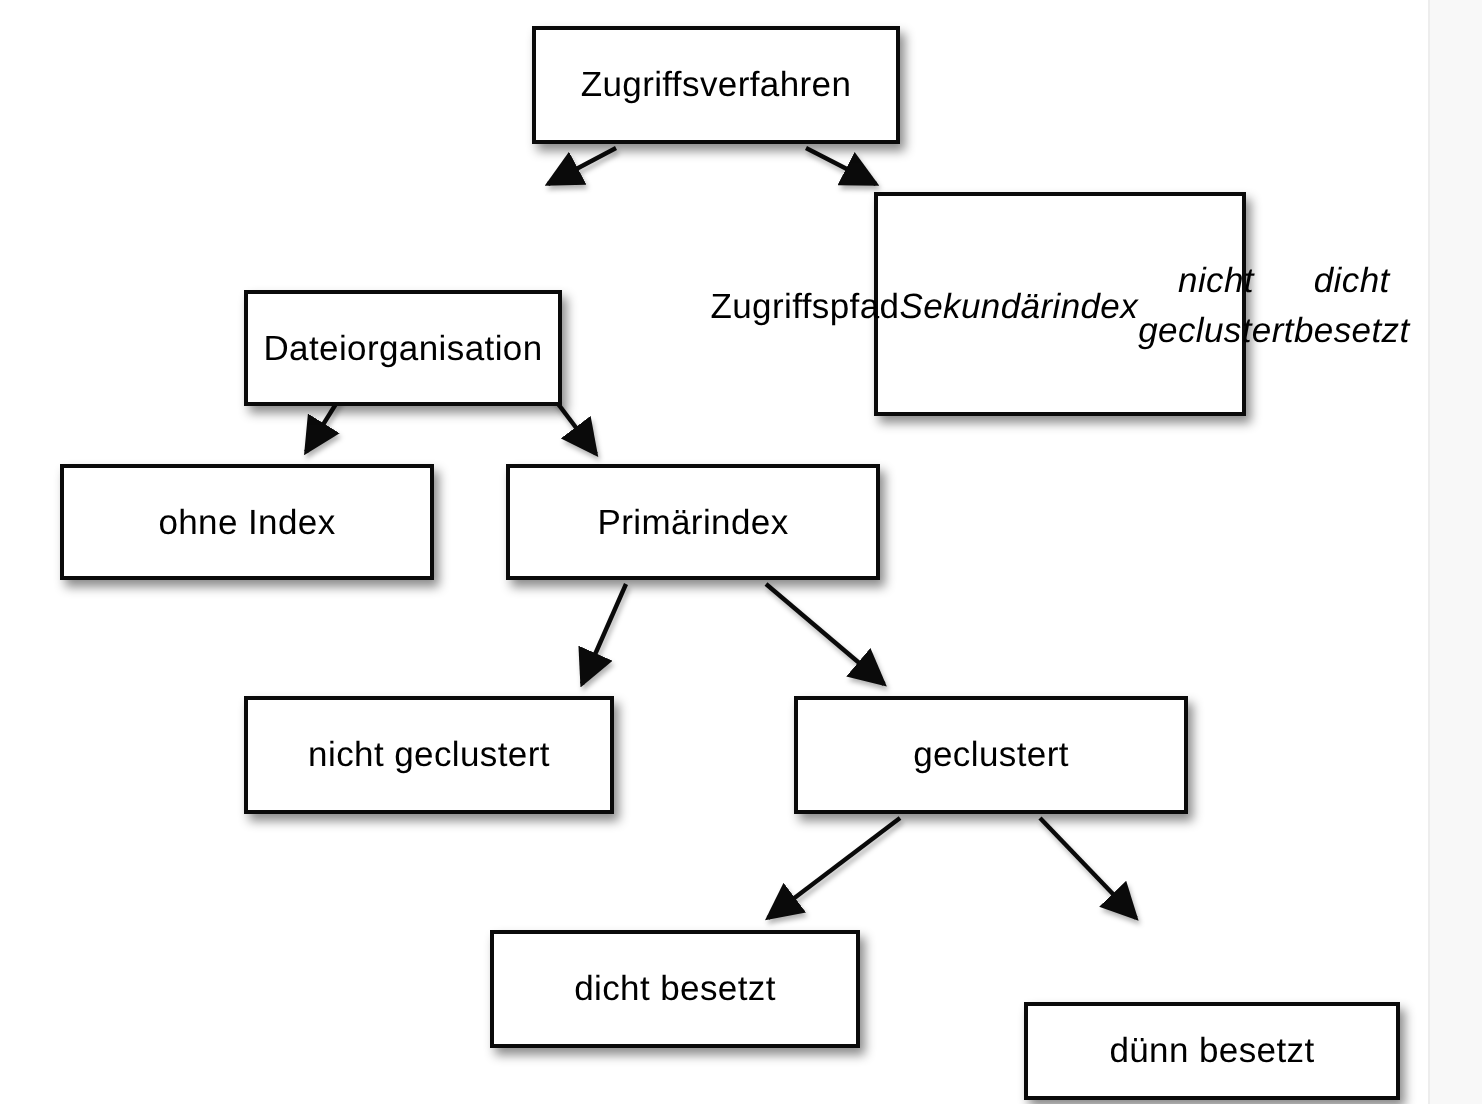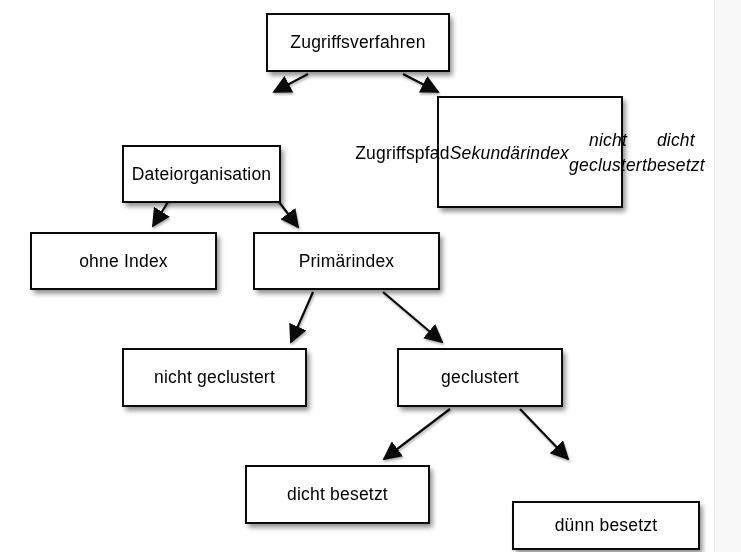--- a/index.html
+++ b/index.html
@@ -49,21 +49,21 @@
     line-height: 25px;
     padding-top: 2px;
   }
   .node .it { font-style: italic; }
   #node-zugriffsverfahren { left: 266px; top: 13px;  width: 184px; height: 59px; }
   #node-dateiorganisation { left: 122px; top: 97px;  width: 159px; height: 58px; margin-top: 48px; }
   #node-zugriffspfad      { left: 437px; top: 96px;  width: 186px; height: 112px; }
   #node-ohne-index        { left: 30px;  top: 232px; width: 187px; height: 58px; }
   #node-primaerindex      { left: 253px; top: 232px; width: 187px; height: 58px; }
   #node-nicht-geclustert  { left: 122px; top: 348px; width: 185px; height: 59px; }
-  #node-geclustert        { left: 397px; top: 348px; width: 166px; height: 59px; }
+  #node-geclustert        { left: 397px; top: 348px; width: 197px; height: 59px; }
   #node-dicht-besetzt     { left: 245px; top: 465px; width: 185px; height: 59px; }
   #node-duenn-besetzt     { left: 512px; top: 465px; width: 188px; height: 49px; margin-top: 36px; }
 </style>
 </head>
 <body>
 
 <div id="stage">
 
   <div id="right-band"></div>
 

